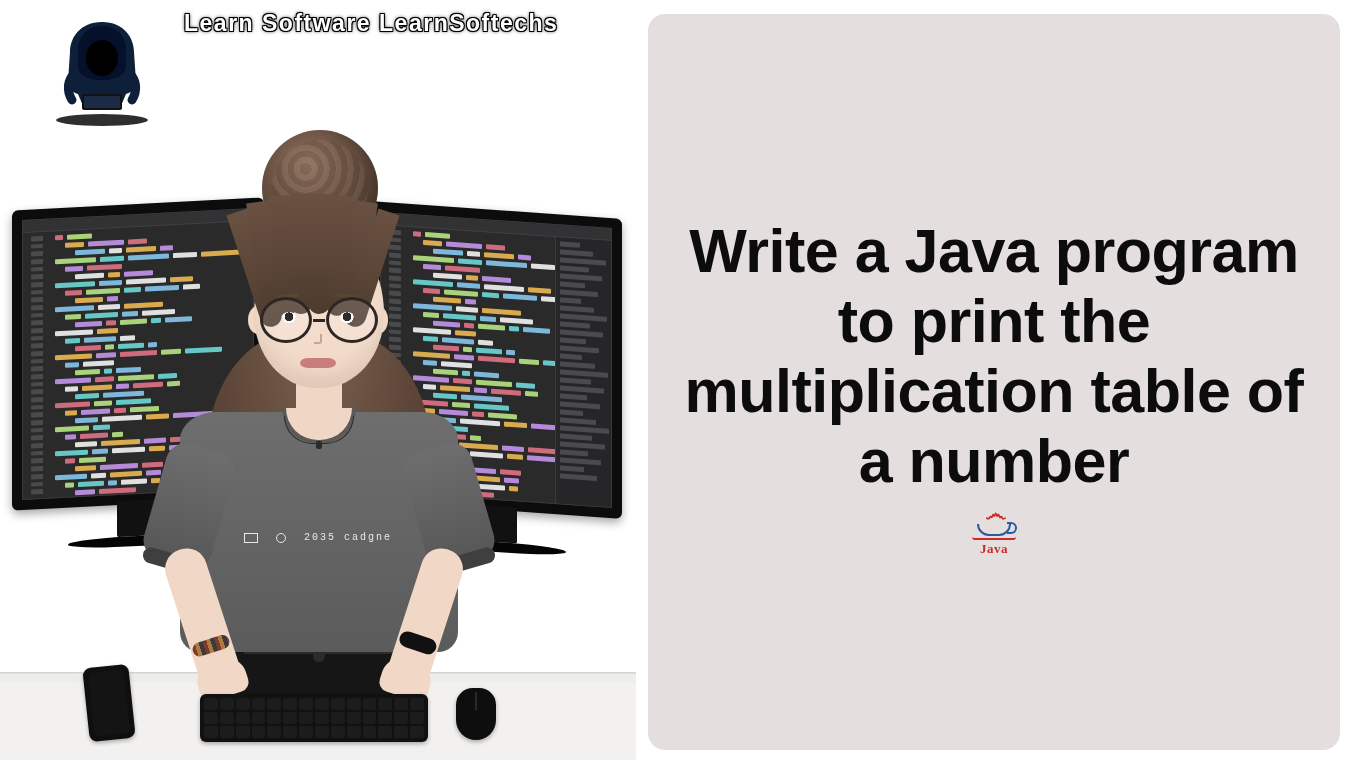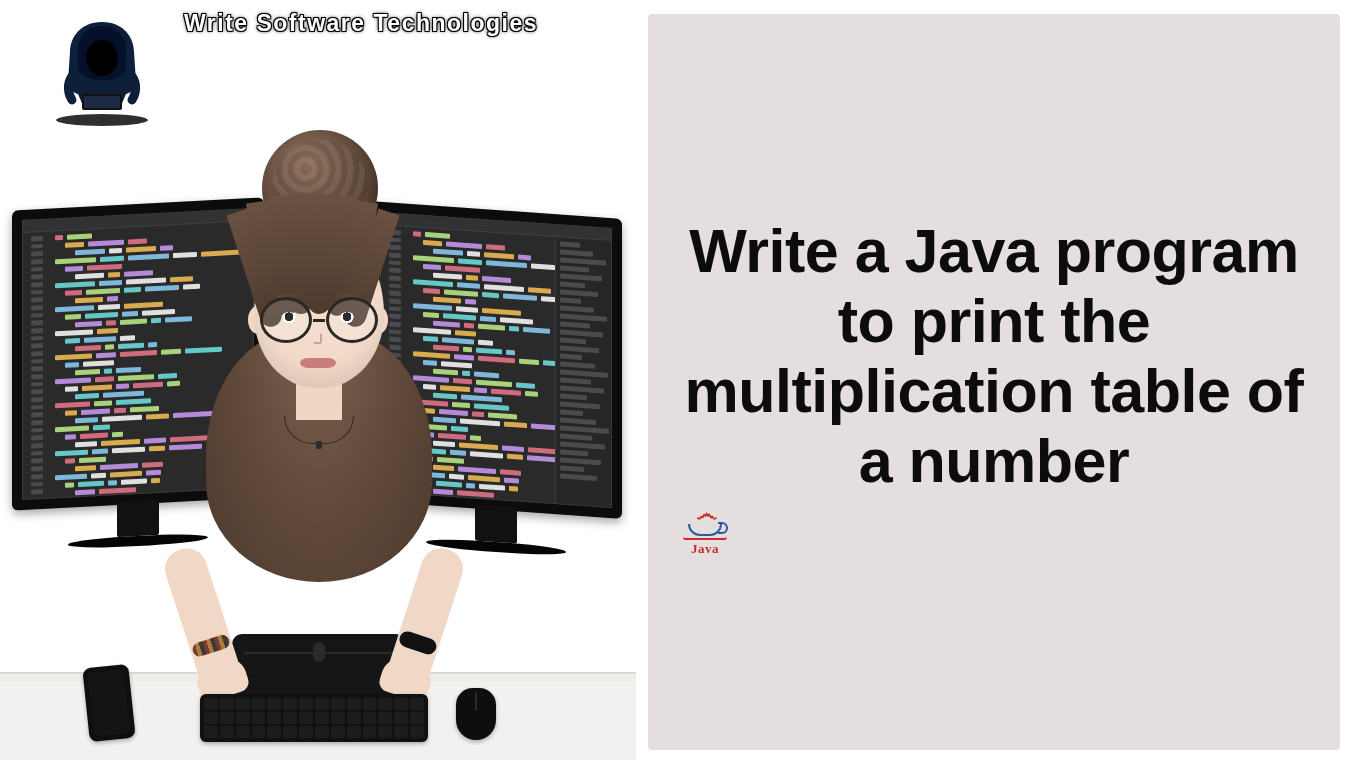--- a/index.html
+++ b/index.html
@@ -83,21 +83,21 @@
   .pants::after { content: ""; position: absolute; top: 18px; left: 12px; right: 12px; height: 2px; background: #2b2b2b; }
 
   .keyboard { position: absolute; bottom: 18px; left: 200px; width: 228px; height: 48px; background: #111; border-radius: 6px; display: grid; grid-template-columns: repeat(14, 1fr); grid-template-rows: repeat(3, 1fr); gap: 2px; padding: 4px; z-index: 5; box-shadow: 0 2px 4px rgba(0,0,0,.3); }
   .key { background: #1c1c1c; border-radius: 2px; }
   .mouse { position: absolute; bottom: 20px; left: 456px; width: 40px; height: 52px; background: #0e0e0e; border-radius: 20px 20px 24px 24px; z-index: 5; box-shadow: 0 2px 4px rgba(0,0,0,.3); }
   .mouse::after { content: ""; position: absolute; top: 4px; left: 50%; width: 2px; height: 18px; background: #2a2a2a; transform: translateX(-50%); }
   .phone { position: absolute; bottom: 20px; left: 86px; width: 46px; height: 74px; background: #0f0f0f; border-radius: 8px; transform: rotate(-6deg); z-index: 5; box-shadow: 0 2px 4px rgba(0,0,0,.3); }
   .phone::after { content: ""; position: absolute; inset: 5px; background: #141414; border-radius: 5px; }
 
   
-  .card { position: absolute; left: 648px; top: 14px; width: 692px; height: 736px; background: #e5dede; border-radius: 4px; display: flex; flex-direction: column; justify-content: center; padding: 30px 24px 18px; }
+  .card { position: absolute; left: 648px; top: 14px; width: 692px; height: 736px; background: #e5dede; border-radius: 17px; display: flex; flex-direction: column; align-items: center; justify-content: center; padding: 30px 24px 18px; }
   .headline { font-weight: 900; font-size: 61px; line-height: 1.15; text-align: center; color: #0c0c0c; letter-spacing: -0.5px; font-family: "Segoe UI", "Helvetica Neue", Arial, sans-serif; }
   .java-logo { margin-top: 10px; width: 66px; height: 54px; position: relative; display: flex; flex-direction: column; align-items: center; }
   .steam { font-size: 22px; color: #c92a2a; font-weight: 700; line-height: .7; font-family: Georgia, serif; letter-spacing: -4px; }
   .cup { width: 34px; height: 12px; border: 2px solid #2a5aa0; border-top: none; border-radius: 0 0 14px 14px; position: relative; margin-top: 2px; }
   .cup::after { content: ""; position: absolute; right: -8px; top: -2px; width: 8px; height: 8px; border: 2px solid #2a5aa0; border-left: none; border-radius: 0 8px 8px 0; }
   .saucer { width: 44px; height: 3px; border-bottom: 2px solid #c92a2a; border-radius: 0 0 6px 6px; margin-top: 1px; }
   .java-word { font-family: Georgia, "Times New Roman", serif; font-size: 13px; font-weight: 700; color: #c92a2a; letter-spacing: .5px; margin-top: 1px; }
 
   
   .hoodie-icon svg { width: 120px; height: 120px; }
@@ -115,21 +115,21 @@
           <path d="M60 14 C38 14 28 30 28 44 L26 74 C26 80 30 84 36 86 L42 100 L78 100 L84 86 C90 84 94 80 94 74 L92 44 C92 30 82 14 60 14 Z" fill="#0e1f3a"></path>
           <path d="M60 18 C44 18 36 30 36 42 L36 58 C36 66 44 72 60 72 C76 72 84 66 84 58 L84 42 C84 30 76 18 60 18 Z" fill="#05102a"></path>
           <ellipse cx="60" cy="50" rx="16" ry="18" fill="#000"></ellipse>
           <rect x="40" y="86" width="40" height="16" rx="2" fill="#111"></rect>
           <rect x="42" y="88" width="36" height="12" rx="1" fill="#1d2a44"></rect>
           <path d="M32 66 C26 72 24 82 30 92" stroke="#0e1f3a" stroke-width="9" fill="none" stroke-linecap="round"></path>
           <path d="M88 66 C94 72 96 82 90 92" stroke="#0e1f3a" stroke-width="9" fill="none" stroke-linecap="round"></path>
         </svg>
       </div>
       <div class="logo-text">
-        <div class="tagline">Write Software Technologies</div>
+        <div class="tagline">Learn Software LearnSoftechs</div>
       </div>
     </div>
 
     <div class="scene">
       <div class="monitor left-mon">
         <div class="screen-outer">
             <div class="screen-inner">
           <div class="toolbar-row"></div>
           <div class="code-area">
             <div class="gutter" id="g1">
@@ -652,20 +652,34 @@
             <div class="bridge"></div>
             <div class="lens"></div>
           </div>
         <div class="eye l"></div>
           <div class="eye r"></div>
         <div class="nose"></div>
           <div class="lips"></div>
         <div class="neck"></div>
           <div class="necklace"></div>
         <div class="pants"></div>
+        <div class="tshirt">
+          <div class="collar"></div>
+          <div class="sleeve ls">
+              <div class="cuff"></div>
+            </div>
+          <div class="sleeve rs">
+              <div class="cuff"></div>
+            </div>
+          <div class="print">
+            <span class="ico1"></span>
+              <span class="ico2"></span>
+            <span>2035  cadgne</span>
+          </div>
+        </div>
         <div class="forearm la">
             <div class="bracelet"></div>
             <div class="hand"></div>
           </div>
         <div class="forearm ra">
             <div class="bracelet"></div>
             <div class="hand"></div>
           </div>
       </div>
 

